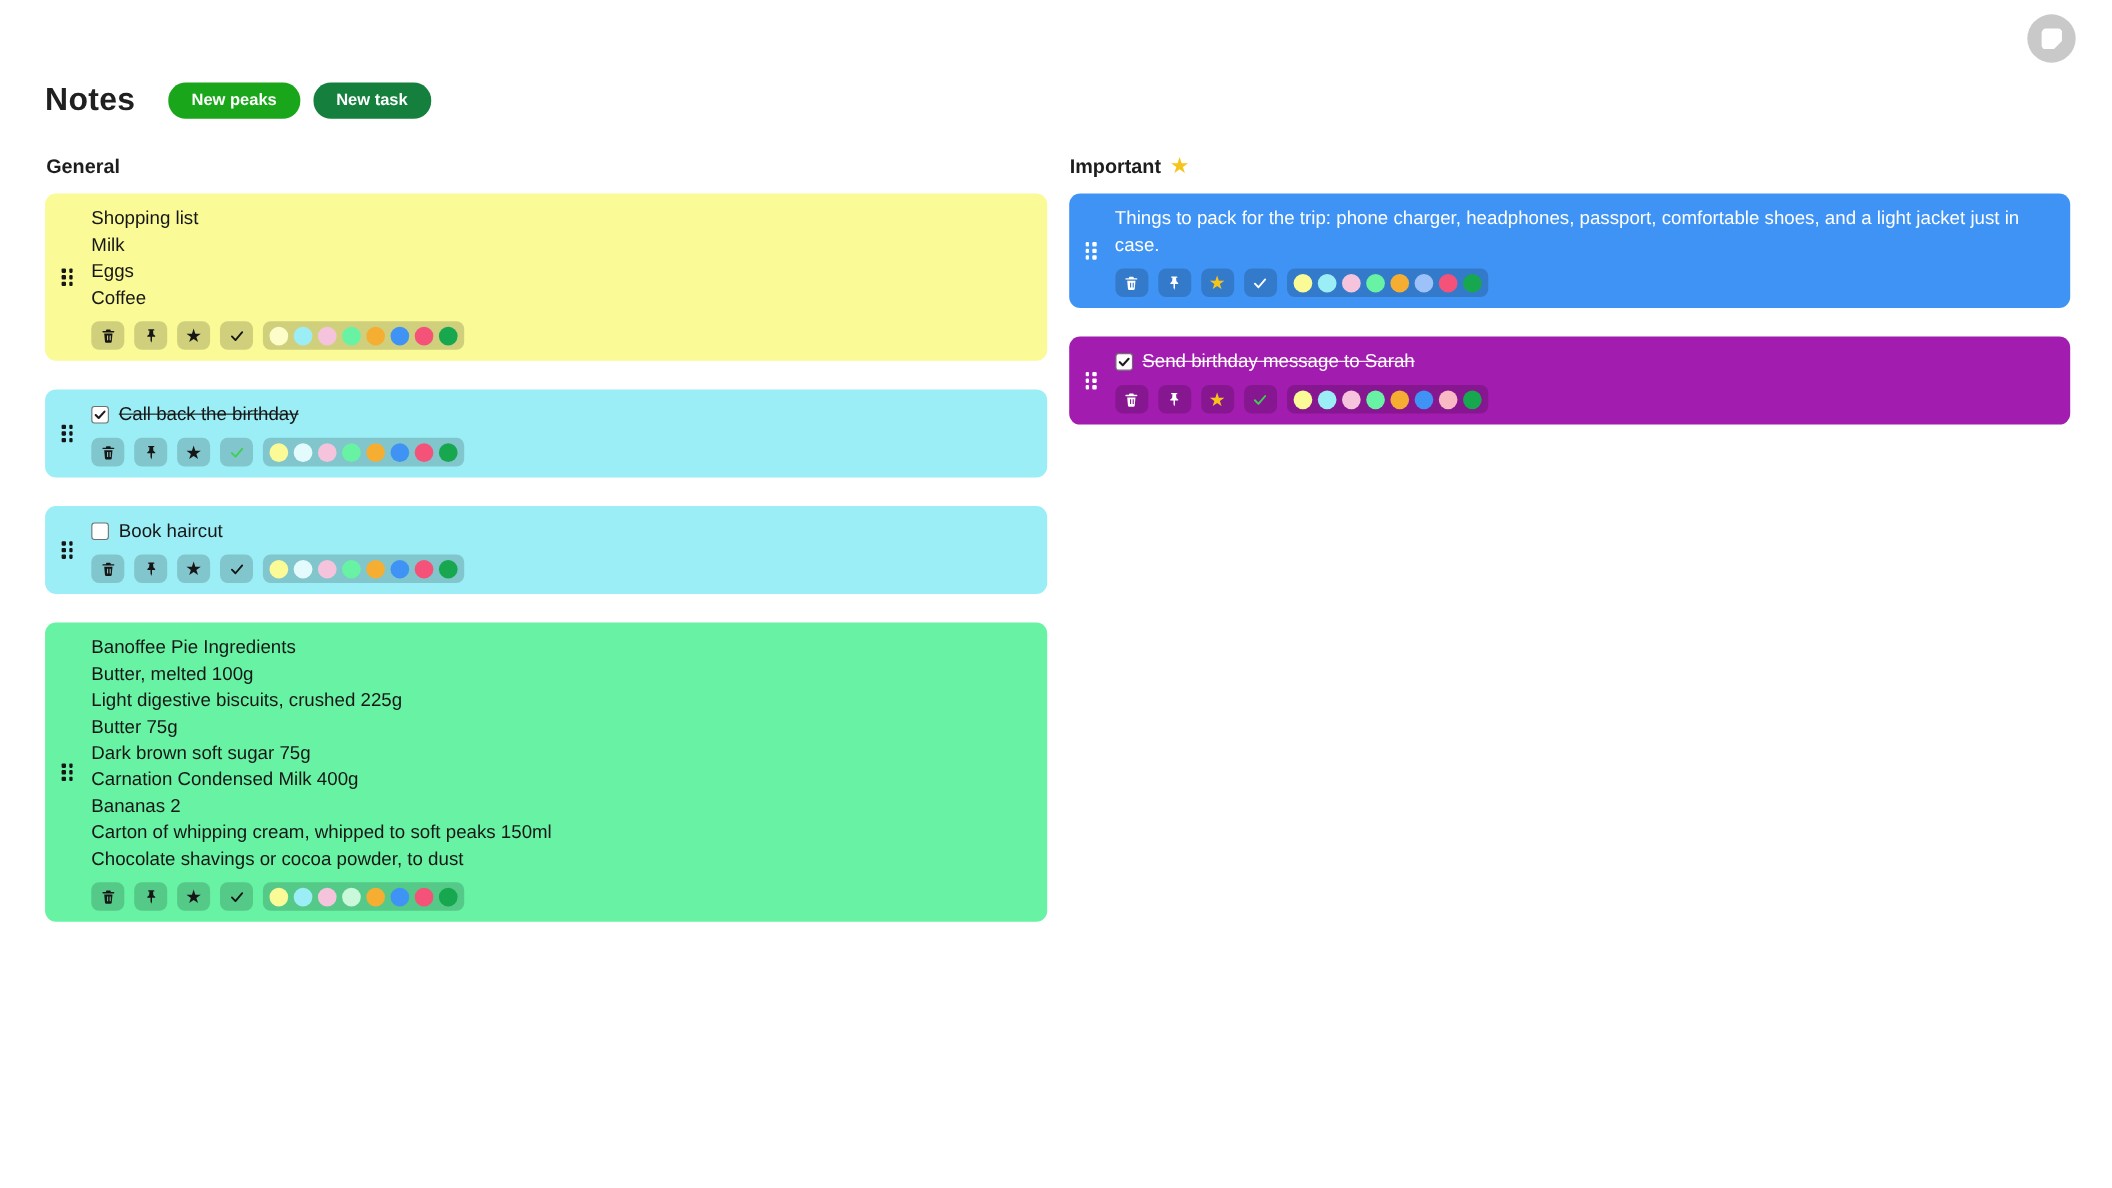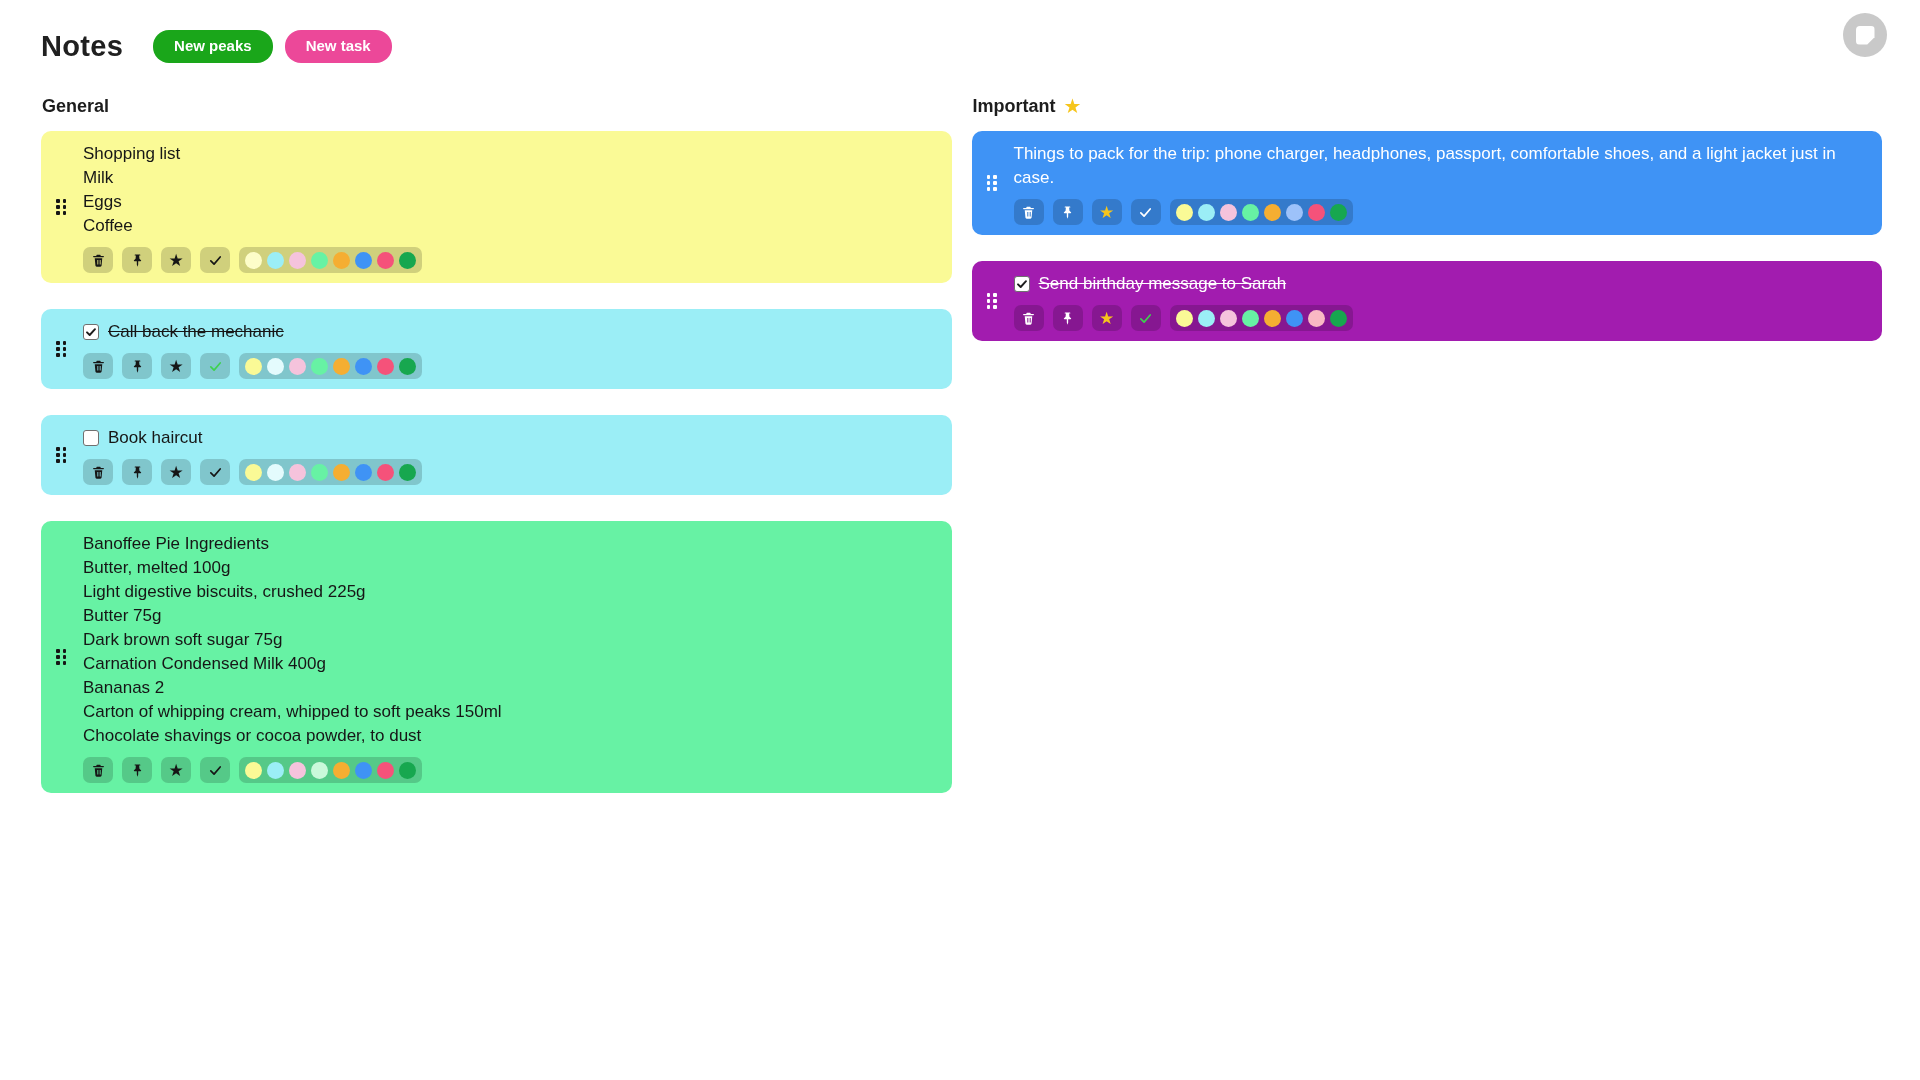--- a/index.html
+++ b/index.html
@@ -3,32 +3,32 @@
 <meta charset="utf-8">
 <title>Notes</title>
 <style>
   * { box-sizing: border-box; }
   html, body { margin: 0; padding: 0; background: #ffffff; }
   body {
     font-family: "Liberation Sans", "DejaVu Sans", sans-serif;
     color: #1b1b1b;
     width: 1920px; height: 1080px; overflow: hidden; position: relative;
   }
-  .page { padding: 30px 38px 0 41px; }
+  .page { padding: 30px 38px 0 41px; margin-top: 45px; }
 
   
   .header { display: flex; align-items: center; }
   .title { font-size: 29px; font-weight: 800; color: #202020; margin: 0 30px 0 0; letter-spacing: .3px; }
   .btn {
     border: none; border-radius: 16px; padding: 8px 21px; margin-right: 12px;
     font-size: 15px; font-weight: 700; color: #fff; cursor: pointer;
     font-family: inherit; line-height: 1.1;
   }
   .btn-green { background: #1aa61a; }
-  .btn-blue  { background: #ec4899; }
+  .btn-blue  { background: #15803d; }
   .avatar {
     position: absolute; top: 13px; right: 33px; width: 44px; height: 44px;
     border-radius: 50%; background: #c9c9c9; border: none; cursor: pointer;
     display: flex; align-items: center; justify-content: center; padding: 0;
   }
   .avatar .logo-note {
     width: 19px; height: 19px; background: #fff; border-radius: 4px; position: relative;
     clip-path: polygon(0 0, 100% 0, 100% 62%, 62% 100%, 0 100%);
   }
 
@@ -169,21 +169,21 @@
               <i></i>
               <i></i>
     </span>
 
     <div class="task-line">
       <span class="checkbox checked">
         <svg viewBox="0 0 12 12" aria-hidden="true">
                   <path d="M2 6.3l2.7 2.7L10 3.2" stroke="#1d1d1d" stroke-width="1.9" fill="none" stroke-linecap="round" stroke-linejoin="round"></path>
                 </svg>
       </span>
-      <span class="task-text done">Call back the mechanic</span>
+      <span class="task-text done">Call back the birthday</span>
     </div>
 
     <div class="toolbar">
       <button class="tbtn" title="">
         <svg viewBox="0 0 24 24" aria-hidden="true">
           <path fill="currentColor" fill-rule="evenodd" d="M9.6 2.6h4.8c.55 0 1 .45 1 1v1.1h4.3a1 1 0 1 1 0 2H4.3a1 1 0 1 1 0-2h4.3V3.6c0-.55.45-1 1-1zM6 8.4h12l-1.05 11.7a2 2 0 0 1-2 1.8H9.05a2 2 0 0 1-2-1.8L6 8.4zm4.1 2.8h1.6v7h-1.6v-7zm3.8 0h1.6v7h-1.6v-7z"></path>
         </svg>
       </button>
       <button class="tbtn">
         <svg viewBox="0 0 24 24" aria-hidden="true">

